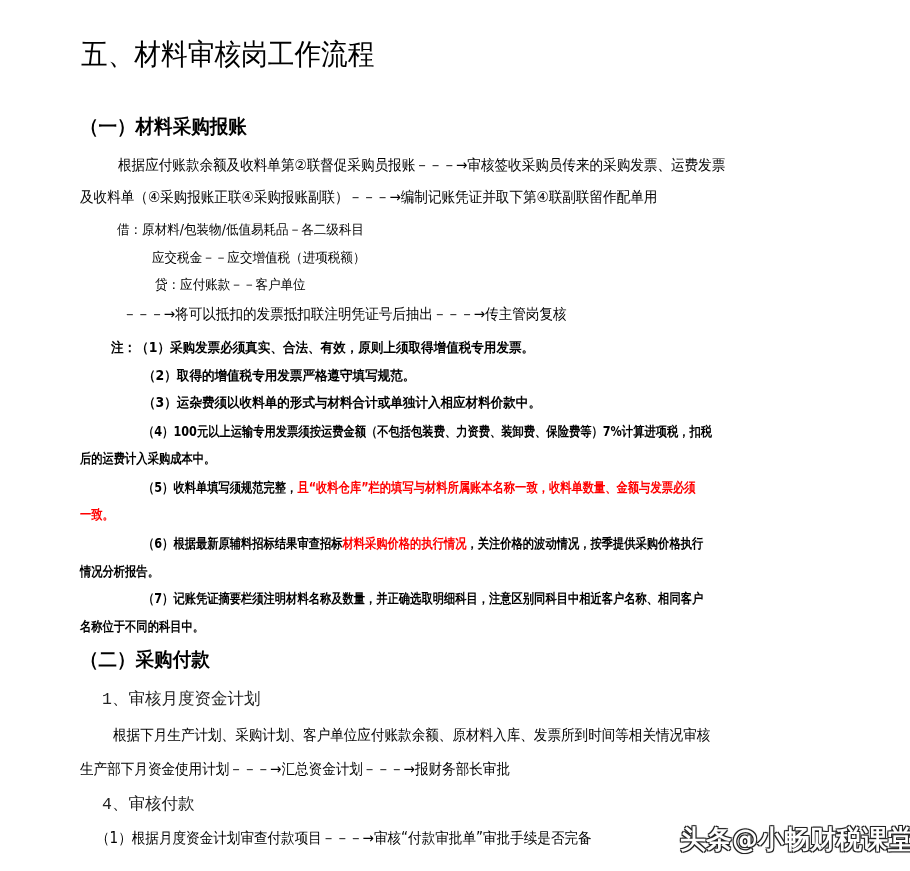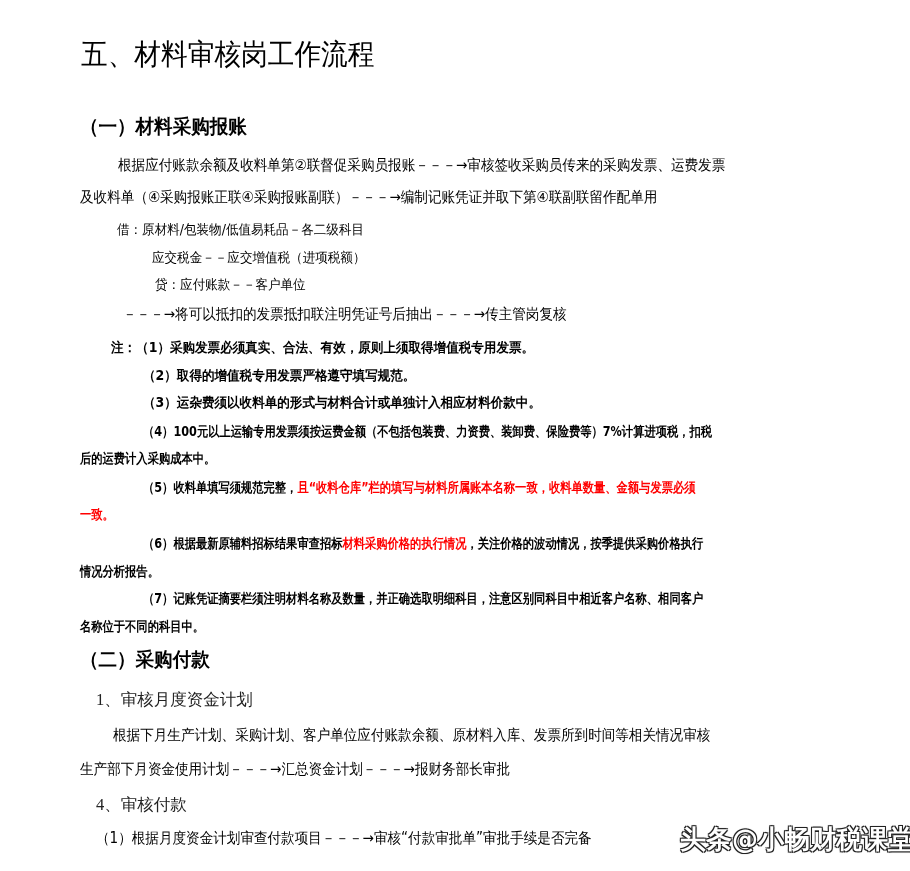--- a/index.html
+++ b/index.html
@@ -30,23 +30,24 @@
       transform-origin: left top;
     }
     .h2 {
       font-family: "DejaVu Sans", "Liberation Sans", sans-serif;
       font-size: 19.5px;
       font-weight: bold;
       transform: scaleX(0.95);
       transform-origin: left top;
     }
     .h3 {
-      font-family: Liberation Serif, serif;
+      font-family: Liberation Mono, monospace;
       font-size: 16.5px;
       color: #222;
+      margin-left: 6px;
     }
     .body {
       font-size: 15px;
       transform-origin: left top;
     }
     .entry {
       font-size: 13.5px;
       transform-origin: left top;
     }
     .note {

